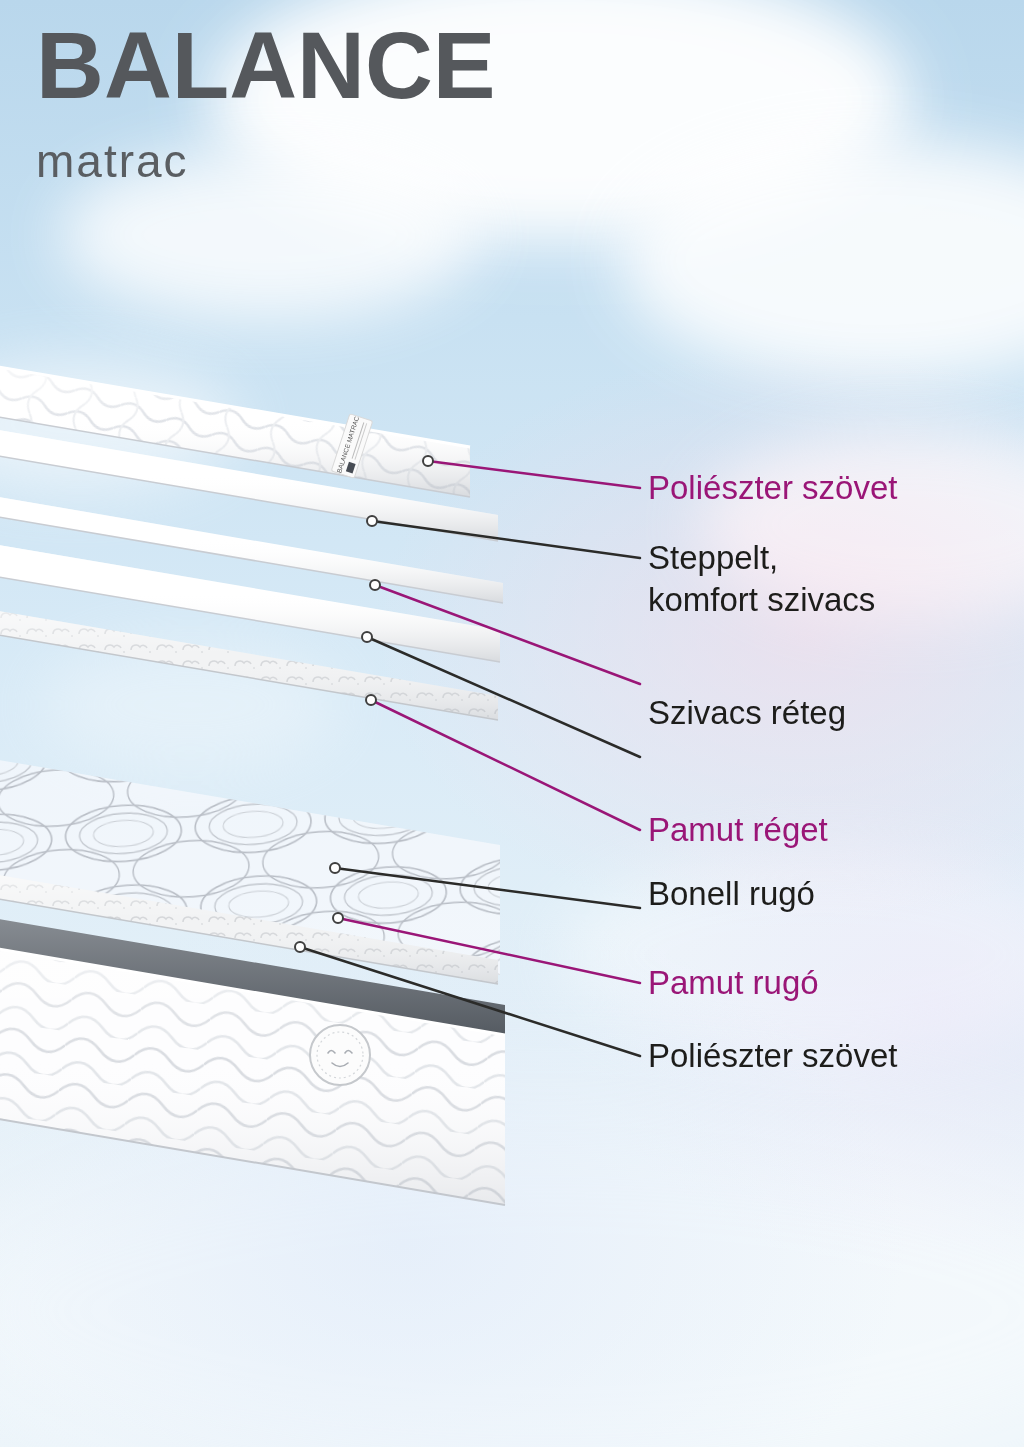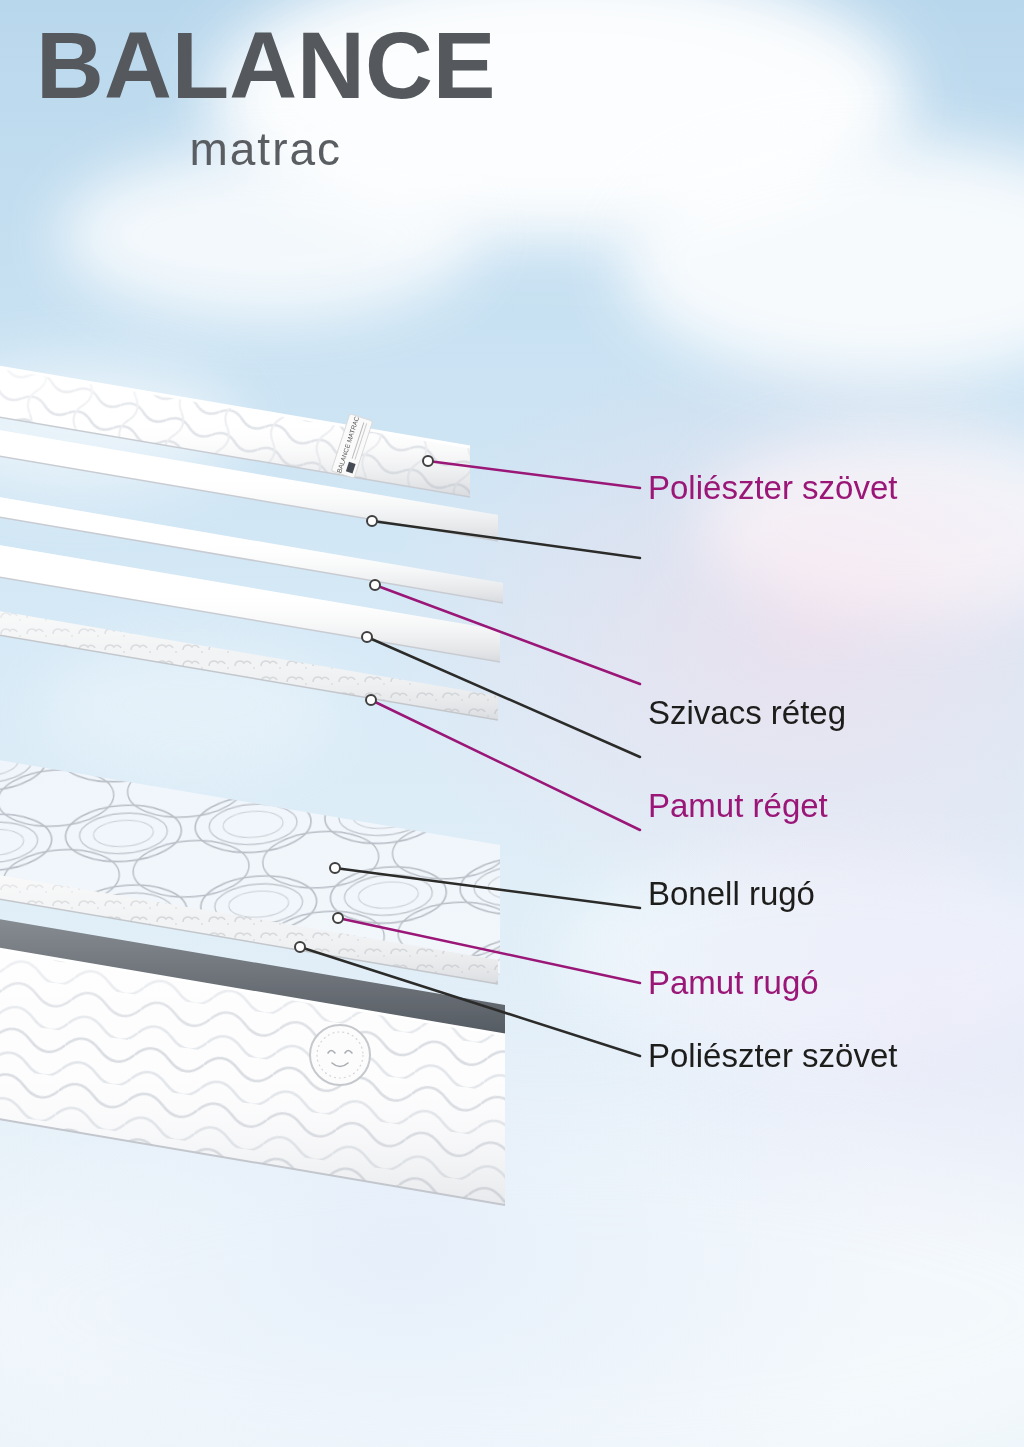--- a/index.html
+++ b/index.html
@@ -7,21 +7,21 @@
   .stage{position:relative;width:1024px;height:1447px;overflow:hidden;
     background:linear-gradient(180deg,#b9d7ec 0%,#c8e1f2 22%,#d9ebf7 48%,#e6f1f8 75%,#e9f3f9 100%);padding-left:35px;}
   .cloud{position:absolute;background:#ffffff;border-radius:50%;filter:blur(30px);}
   .tint{position:absolute;inset:0;pointer-events:none;
     background:
       radial-gradient(ellipse 620px 420px at 76% 44%, rgba(255,214,228,0.45), transparent 70%),
       radial-gradient(ellipse 700px 480px at 38% 86%, rgba(214,228,248,0.45), transparent 72%),
       radial-gradient(ellipse 500px 380px at 88% 70%, rgba(236,222,248,0.35), transparent 70%);}
   .title-block{position:absolute;left:36px;top:18px;z-index:5;}
   .title-main{font-size:94px;font-weight:800;line-height:1.02;color:#55585c;letter-spacing:0px;}
-  .title-sub{font-size:46px;font-weight:400;color:#5a5e62;letter-spacing:2px;margin-top:8px;text-align:center;}
+  .title-sub{font-size:46px;font-weight:400;color:#5a5e62;letter-spacing:2px;margin-top:20px;}
   .diagram-svg{position:absolute;left:0;top:0;z-index:3;}
   .labels{position:absolute;inset:0;z-index:6;pointer-events:none;}
   .callout-label{position:absolute;left:648px;transform:translateY(-50%);
     font-size:33px;font-weight:400;line-height:1.28;white-space:pre-line;}
   .callout-label.magenta{color:#9a1677;}
   .callout-label.dark{color:#1d1d1b;}
 </style>
 </head>
 <body>
 
@@ -160,20 +160,22 @@
       <circle cx="367" cy="637" r="5"></circle>
       <circle cx="371" cy="700" r="5"></circle>
       <circle cx="335" cy="868" r="5"></circle>
       <circle cx="338" cy="918" r="5"></circle>
       <circle cx="300" cy="947" r="5"></circle>
     </g>
   </svg>
 
   <div class="labels">
     <div class="callout-label magenta" style="top:488px">Poliészter szövet</div>
+    <div class="callout-label dark" style="top:579px">Steppelt,
+komfort szivacs</div>
     <div class="callout-label dark" style="top:713px">Szivacs réteg</div>
-    <div class="callout-label magenta" style="top:806px">Pamut réget</div>
+    <div class="callout-label magenta" style="top:830px">Pamut réget</div>
     <div class="callout-label dark" style="top:894px">Bonell rugó</div>
     <div class="callout-label magenta" style="top:983px">Pamut rugó</div>
     <div class="callout-label dark" style="top:1056px">Poliészter szövet</div>
   </div>
 
 </div>
 
 </body></html>

